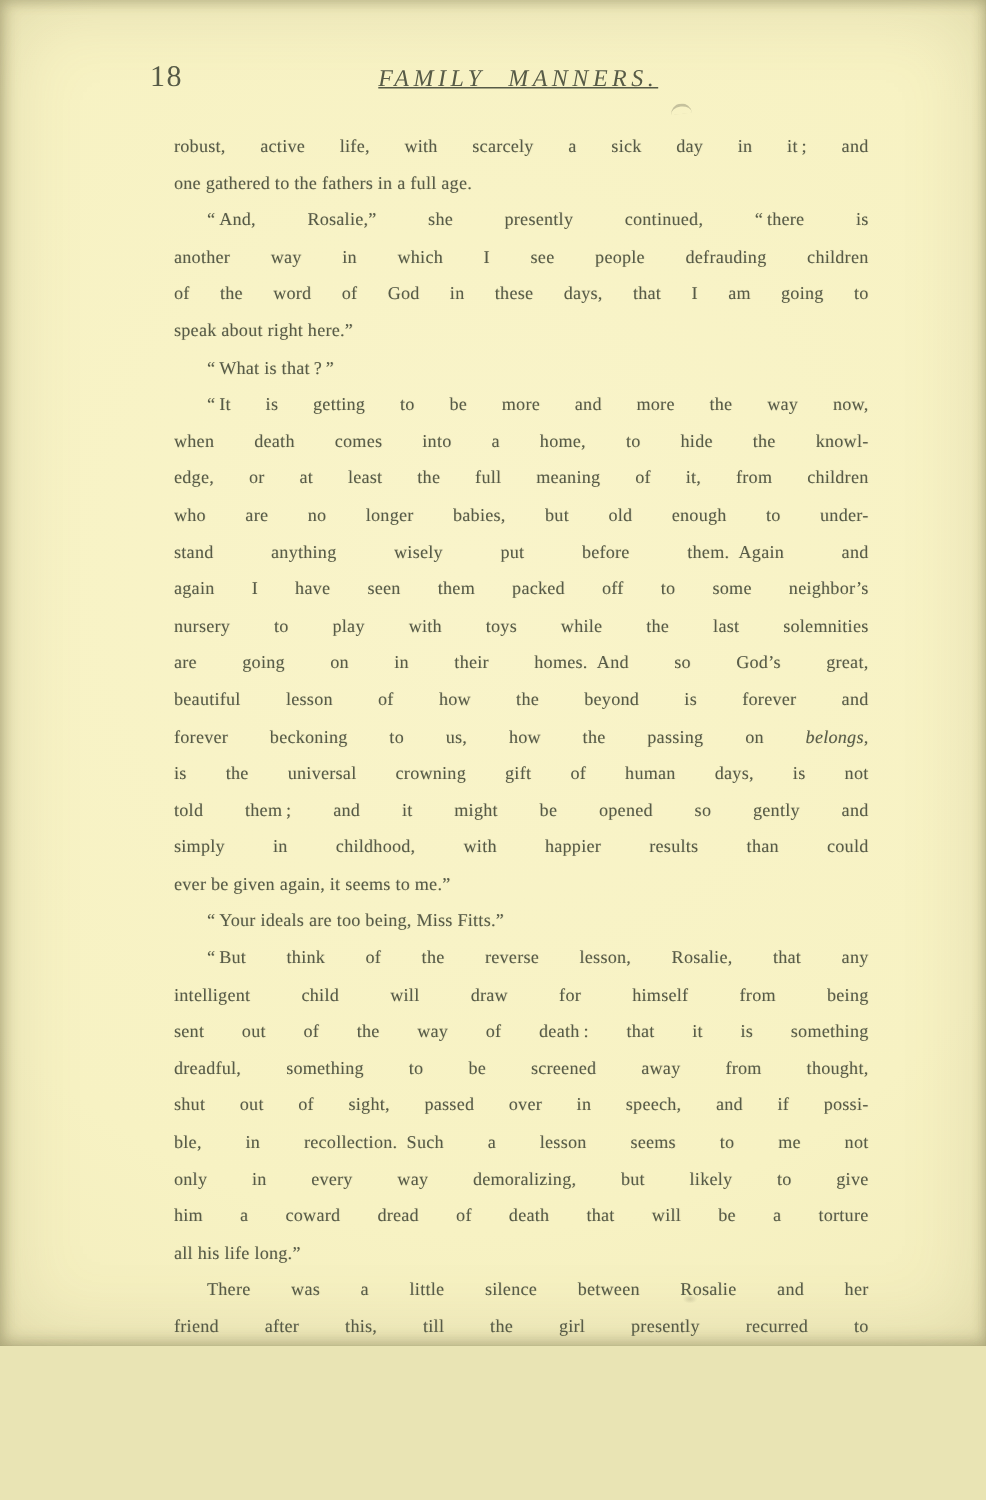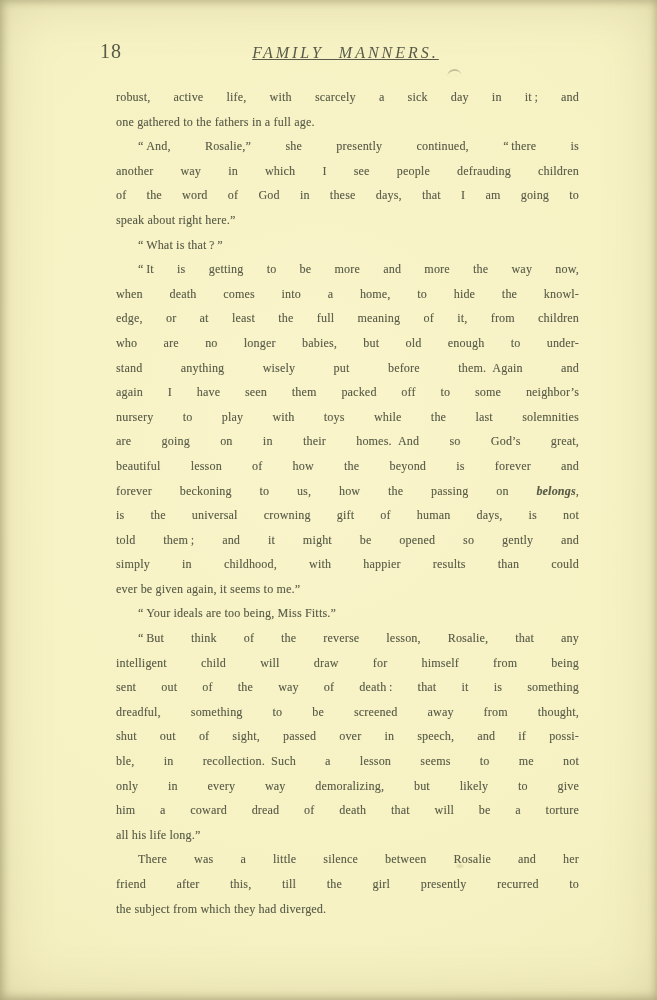--- a/index.html
+++ b/index.html
@@ -3,21 +3,21 @@
 <meta charset="utf-8">
 <style>
   html, body { margin: 0; padding: 0; }
   body {
     width: 657px; height: 1000px;
     background: #e9e4b4;
     font-family: "Liberation Serif", "DejaVu Serif", serif;
   }
   .page {
     position: relative;
-    width: 657px; height: 1000px;
+    width: 657px; height: 897px;
     overflow: hidden;
     background:
       radial-gradient(ellipse 120% 90% at 48% 42%, #f9f4ca 0%, #f7f2c3 55%, #f1ebba 88%, #e9e3ae 100%);
     box-shadow:
       inset 0 0 55px rgba(125, 116, 70, 0.20),
       inset 4px 0 10px rgba(110, 104, 66, 0.22),
       inset -2px 0 8px rgba(110, 104, 66, 0.10),
       inset 0 -4px 10px rgba(110, 104, 66, 0.18),
       inset 0 3px 8px rgba(110, 104, 66, 0.12);
     color: #575b47;
@@ -49,21 +49,21 @@
     letter-spacing: 0.2px;
     text-shadow: 0.3px 0.3px 0.5px rgba(87, 91, 71, 0.30);
   }
   .line {
     text-align: justify;
     text-align-last: justify;
     white-space: normal;
   }
   .line.end { text-align-last: left; }
   .line.indent { text-indent: 22px; }
-  .it { font-style: italic; font-weight: bold; }
+  .it { font-style: italic; }
   .smudge-1 {
     position: absolute;
     left: 447px; top: 69px;
     width: 14px; height: 5px;
     border-top: 2px solid rgba(135, 132, 108, 0.45);
     border-radius: 50% 50% 0 0 / 100% 100% 0 0;
     transform: rotate(-7deg);
   }
   .smudge-2 {
     position: absolute;

